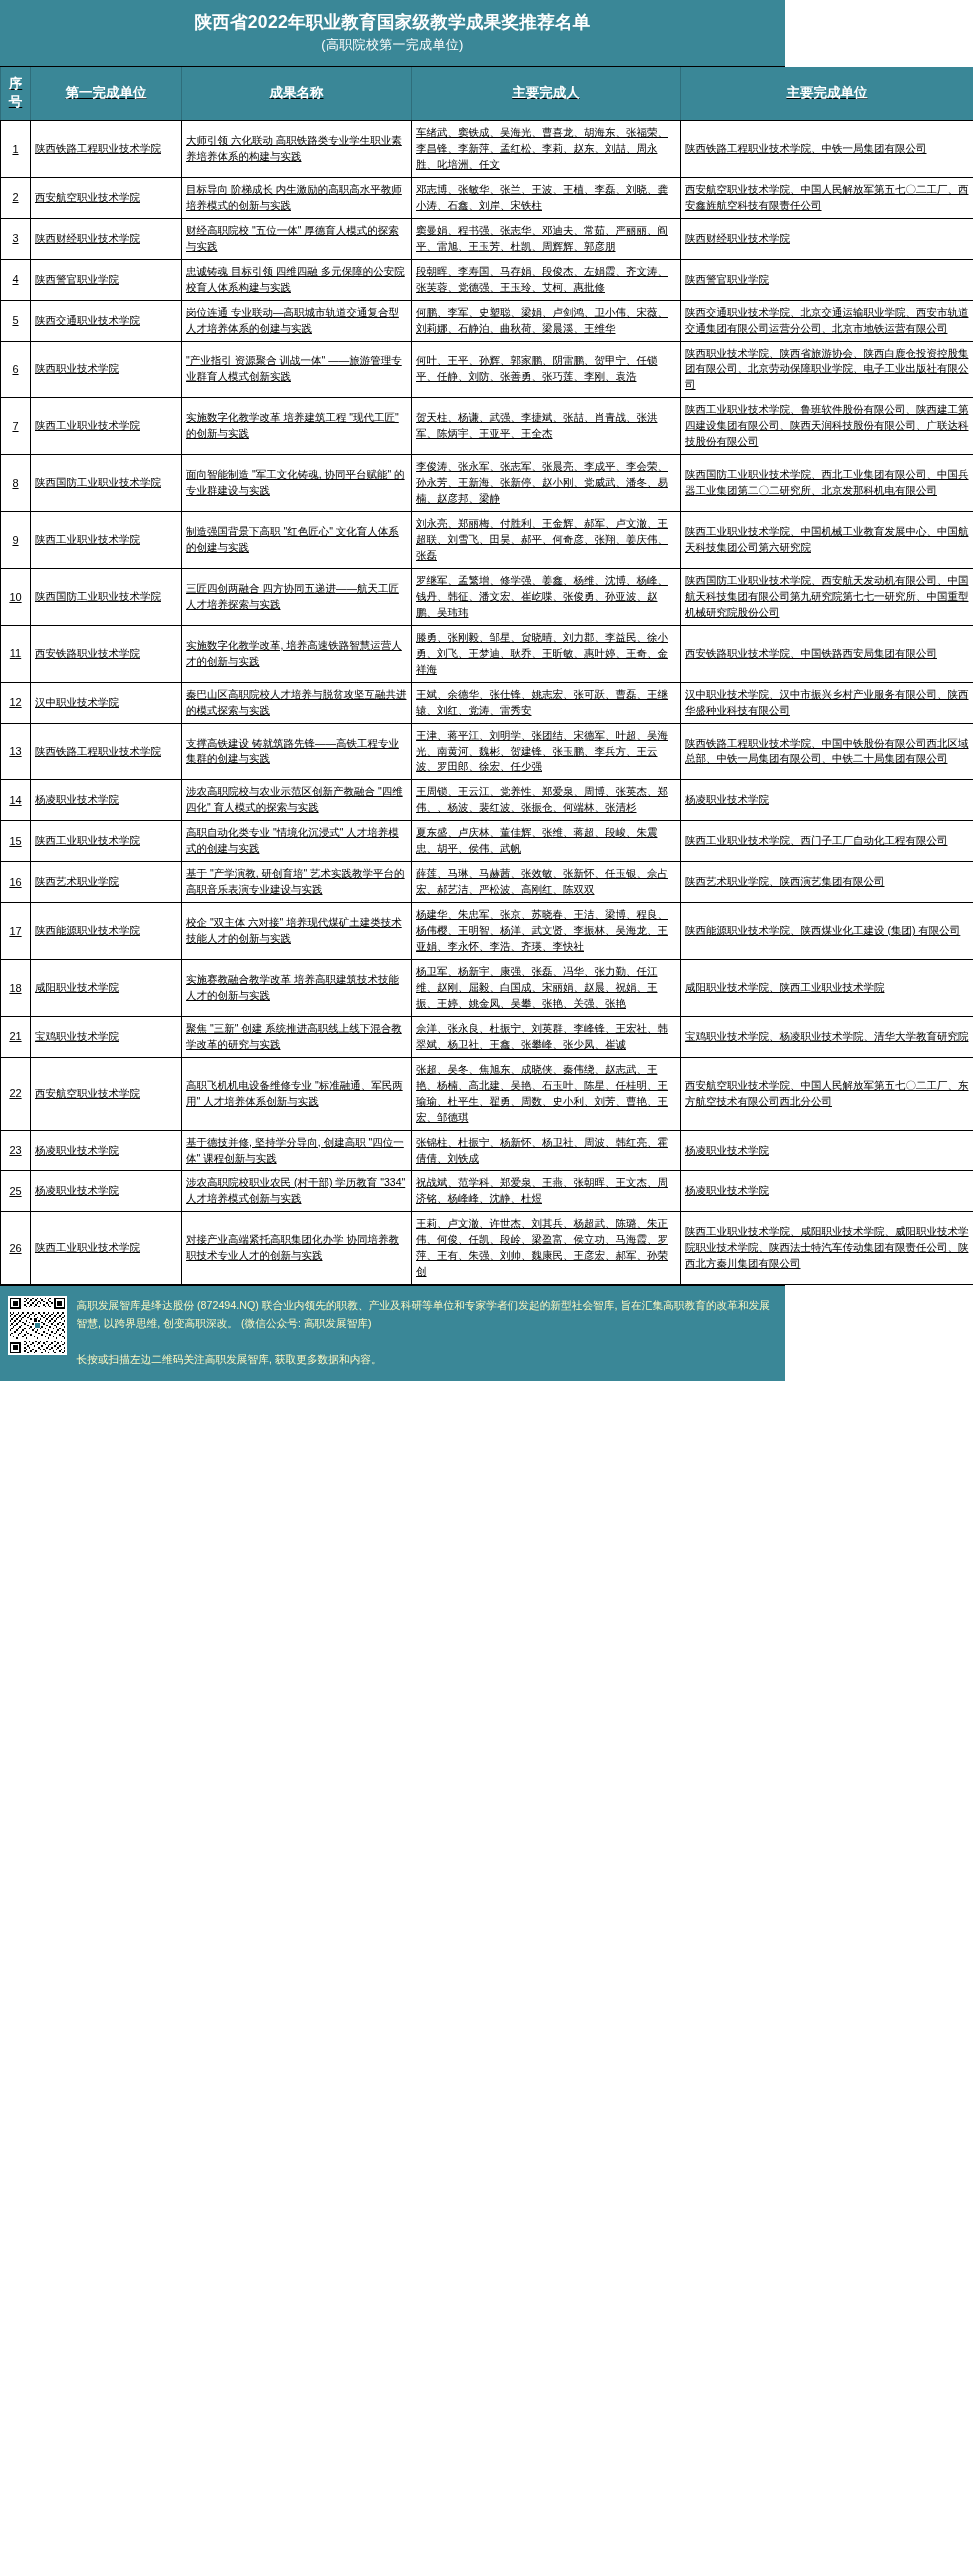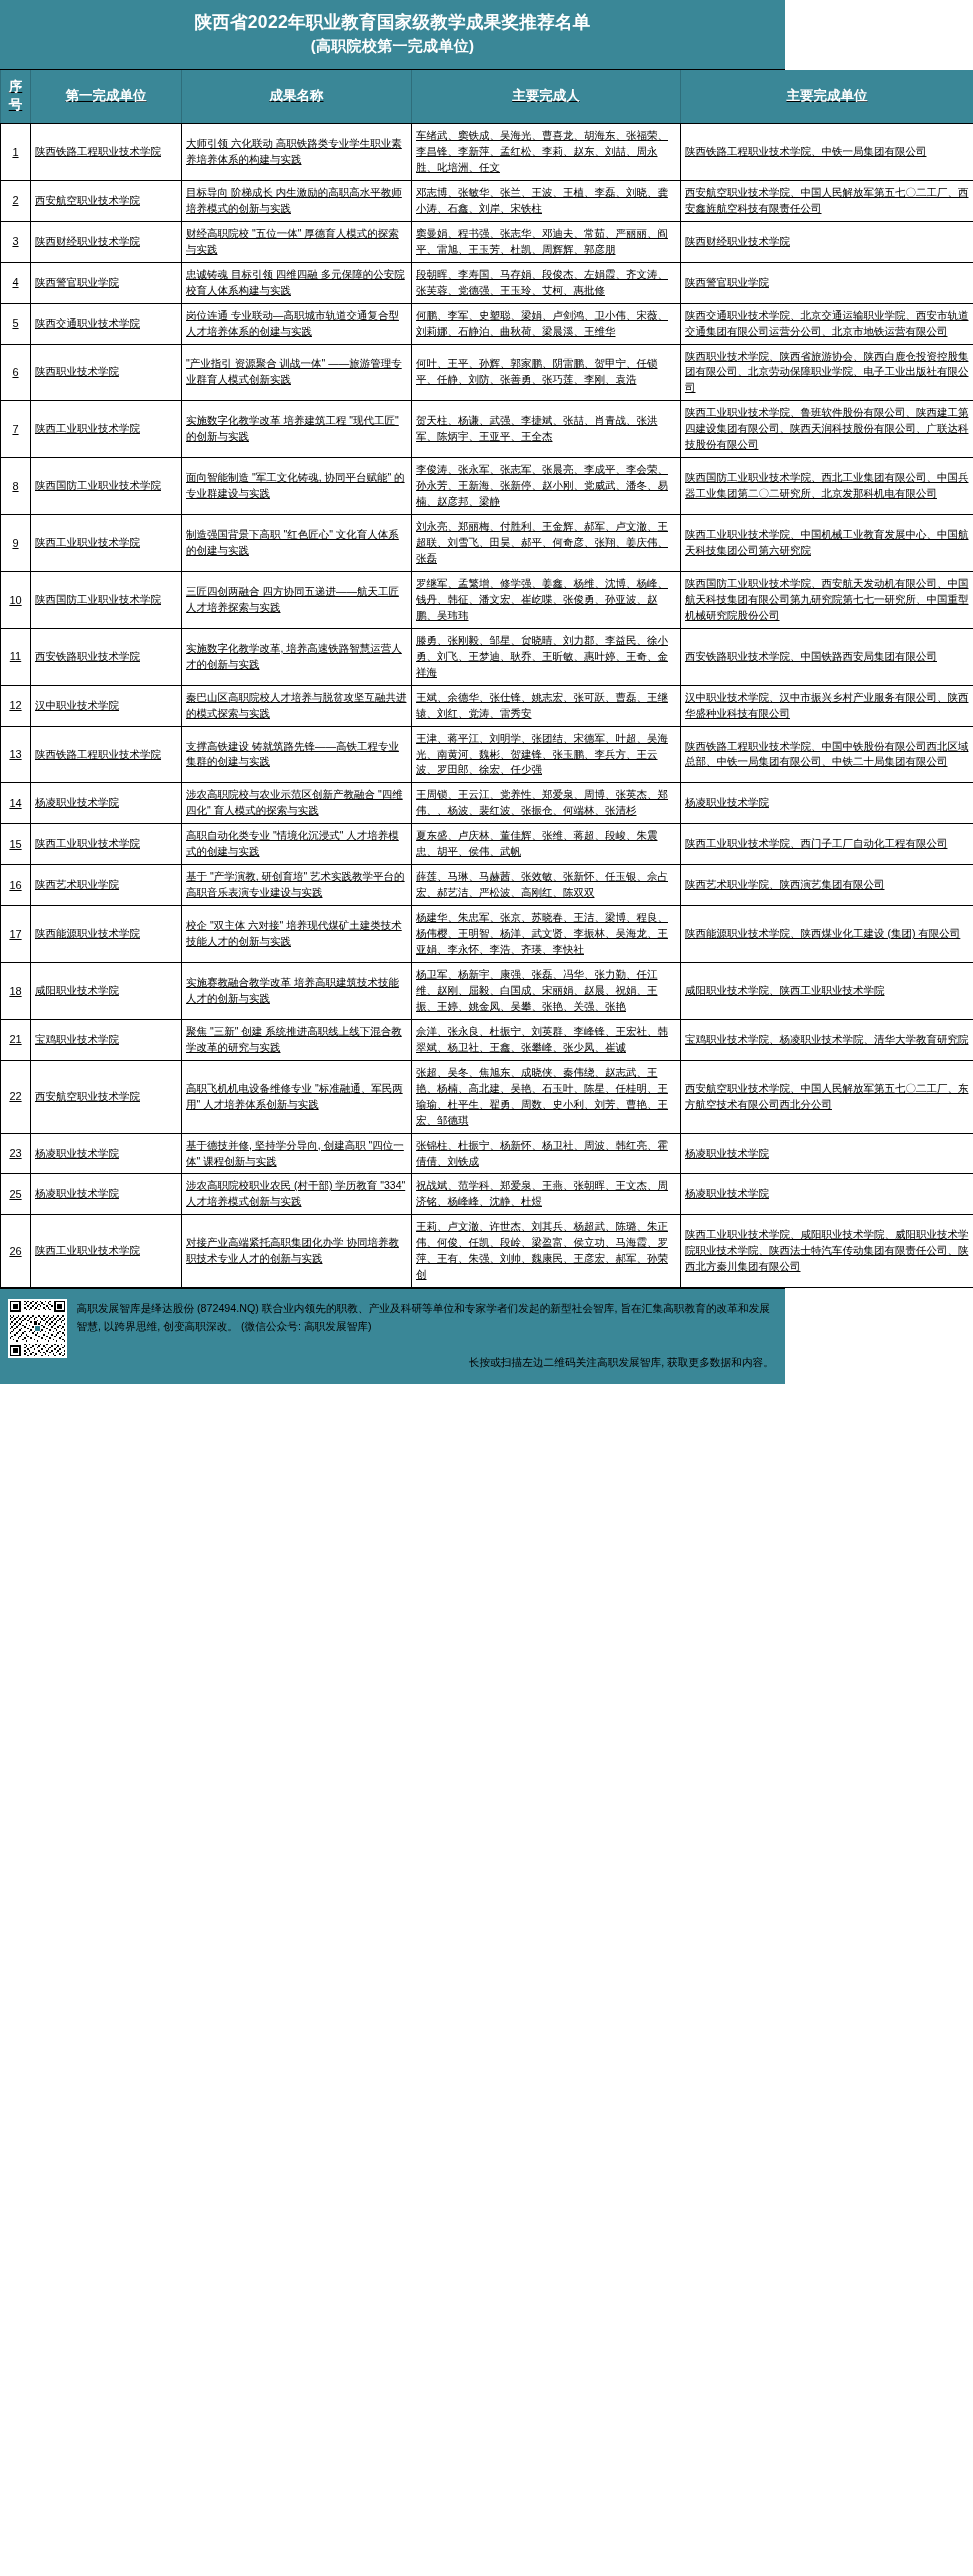--- a/index.html
+++ b/index.html
@@ -26,22 +26,22 @@
     padding: 10.3px 16px 11px 16px;
     border-bottom: 1.6px solid #000;
   }
   .title-line1 {
     font-size: 17.5px;
     font-weight: bold;
     line-height: 1.42;
     letter-spacing: 0.3px;
   }
   .title-line2 {
-    font-size: 15px;
-    font-weight: bold;
+    font-size: 13px;
+    font-weight: normal;
     line-height: 1.5;
     letter-spacing: 0.3px;
   }
   
   table.grid {
     border-collapse: collapse;
     width: 974px;
     table-layout: fixed;
     text-decoration: underline;
   }
@@ -79,21 +79,21 @@
   }
   table.grid td.unit { }
   table.grid td.name { }
   table.grid td.ppl  { }
   table.grid td.units{ }
   table.grid tr.row-sep > td { border-top: 1.6px solid #000; }
 
   
   .footer {
     background: #3a8797;
-    color: #000000;
+    color: #fef9c3;
     display: flex;
     align-items: flex-start;
     gap: 9.5px;
     padding: 9.5px 11px 12.7px 8px;
     border-top: 1.6px solid #000;
   }
   .qr {
     width: 59px;
     height: 59px;
     flex: 0 0 59px;
@@ -101,21 +101,21 @@
     position: relative;
     overflow: hidden;
   }
   .qr svg { display: block; }
   .footer-text {
     flex: 1 1 auto;
     font-size: 10.7px;
     line-height: 1.72;
   }
   .footer-text p { margin: 0; }
-  .footer-text p.gap { margin-top: 17.5px; text-align: right; }
+  .footer-text p.gap { margin-top: 17.5px; }
 </style>
 </head>
 <body>
 
 <div class="page">
 
   <div class="title-banner">
     <div class="title-line1">陕西省2022年职业教育国家级教学成果奖推荐名单</div>
     <div class="title-line2">(高职院校第一完成单位)</div>
   </div>

